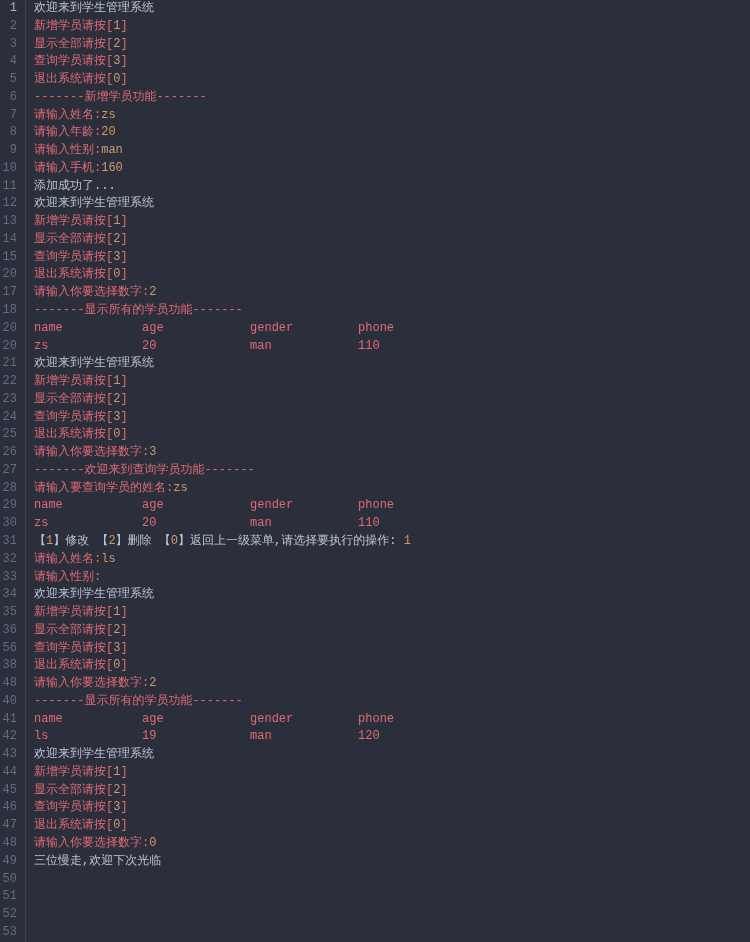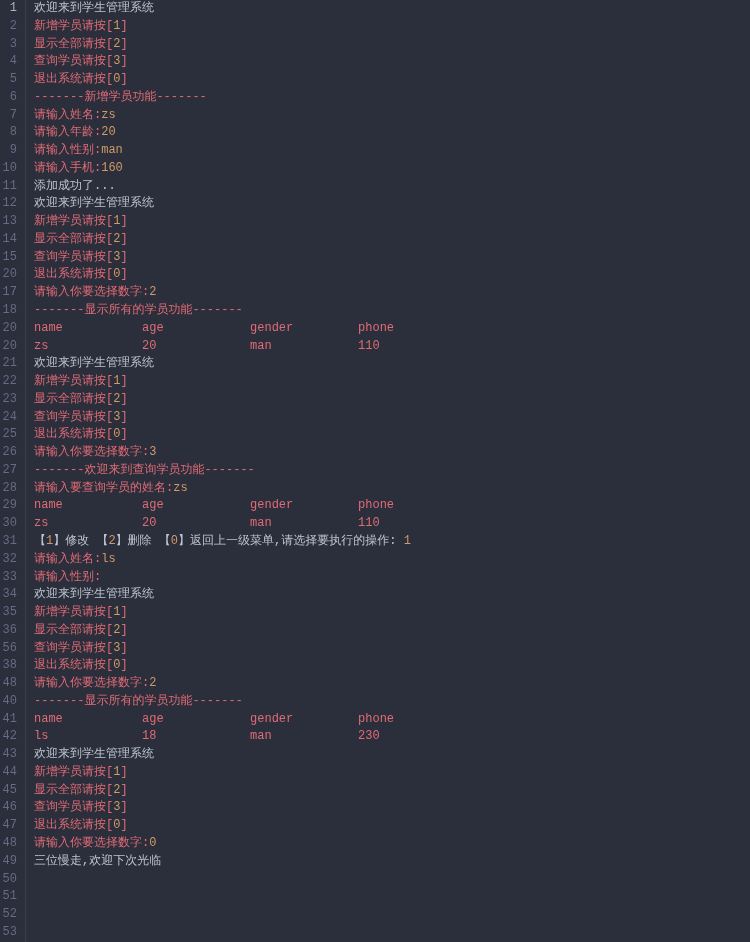--- a/index.html
+++ b/index.html
@@ -136,21 +136,21 @@
       <div class="line"><span class="c-red">请输入姓名:</span><span class="c-orange">ls</span></div>
       <div class="line"><span class="c-red">请输入性别:</span></div>
       <div class="line"><span class="c-white">欢迎来到学生管理系统</span></div>
       <div class="line"><span class="c-red">新增学员请按[</span><span class="c-orange">1</span><span class="c-red">]</span></div>
       <div class="line"><span class="c-red">显示全部请按[</span><span class="c-orange">2</span><span class="c-red">]</span></div>
       <div class="line"><span class="c-red">查询学员请按[</span><span class="c-orange">3</span><span class="c-red">]</span></div>
       <div class="line"><span class="c-red">退出系统请按[</span><span class="c-orange">0</span><span class="c-red">]</span></div>
       <div class="line"><span class="c-red">请输入你要选择数字:</span><span class="c-orange">2</span></div>
       <div class="line"><span class="c-red">-------显示所有的学员功能-------</span></div>
       <div class="line"><span class="c-red">name           age            gender         phone</span></div>
-      <div class="line"><span class="c-red">ls             18             man            230</span></div>
+      <div class="line"><span class="c-red">ls             19             man            120</span></div>
       <div class="line"><span class="c-white">欢迎来到学生管理系统</span></div>
       <div class="line"><span class="c-red">新增学员请按[</span><span class="c-orange">1</span><span class="c-red">]</span></div>
       <div class="line"><span class="c-red">显示全部请按[</span><span class="c-orange">2</span><span class="c-red">]</span></div>
       <div class="line"><span class="c-red">查询学员请按[</span><span class="c-orange">3</span><span class="c-red">]</span></div>
       <div class="line"><span class="c-red">退出系统请按[</span><span class="c-orange">0</span><span class="c-red">]</span></div>
       <div class="line"><span class="c-red">请输入你要选择数字:</span><span class="c-orange">0</span></div>
       <div class="line"><span class="c-white">三位慢走,欢迎下次光临</span></div>
     </div>
 </div>
 

